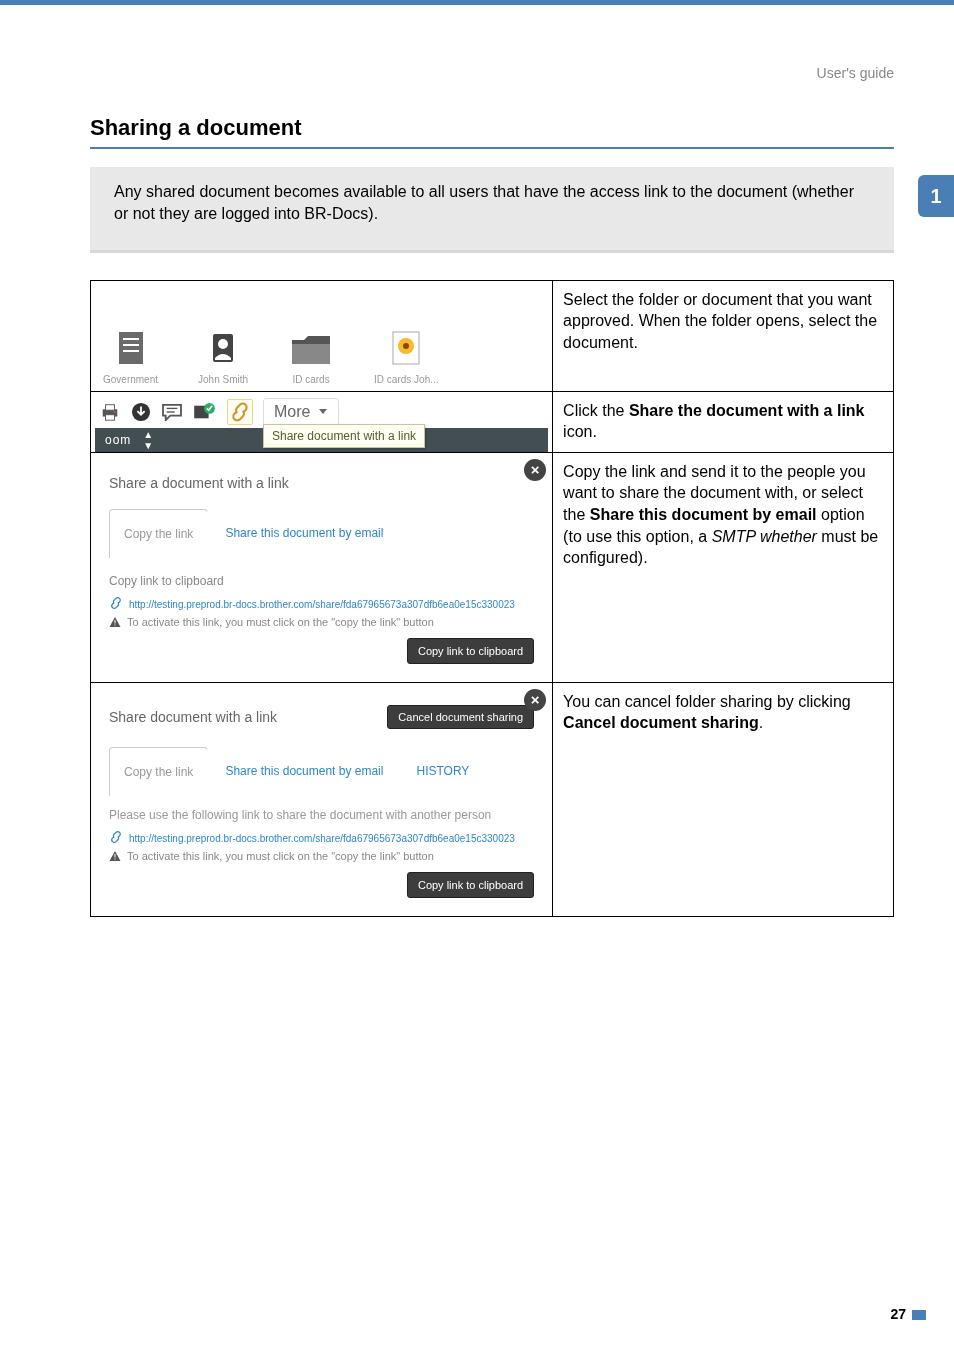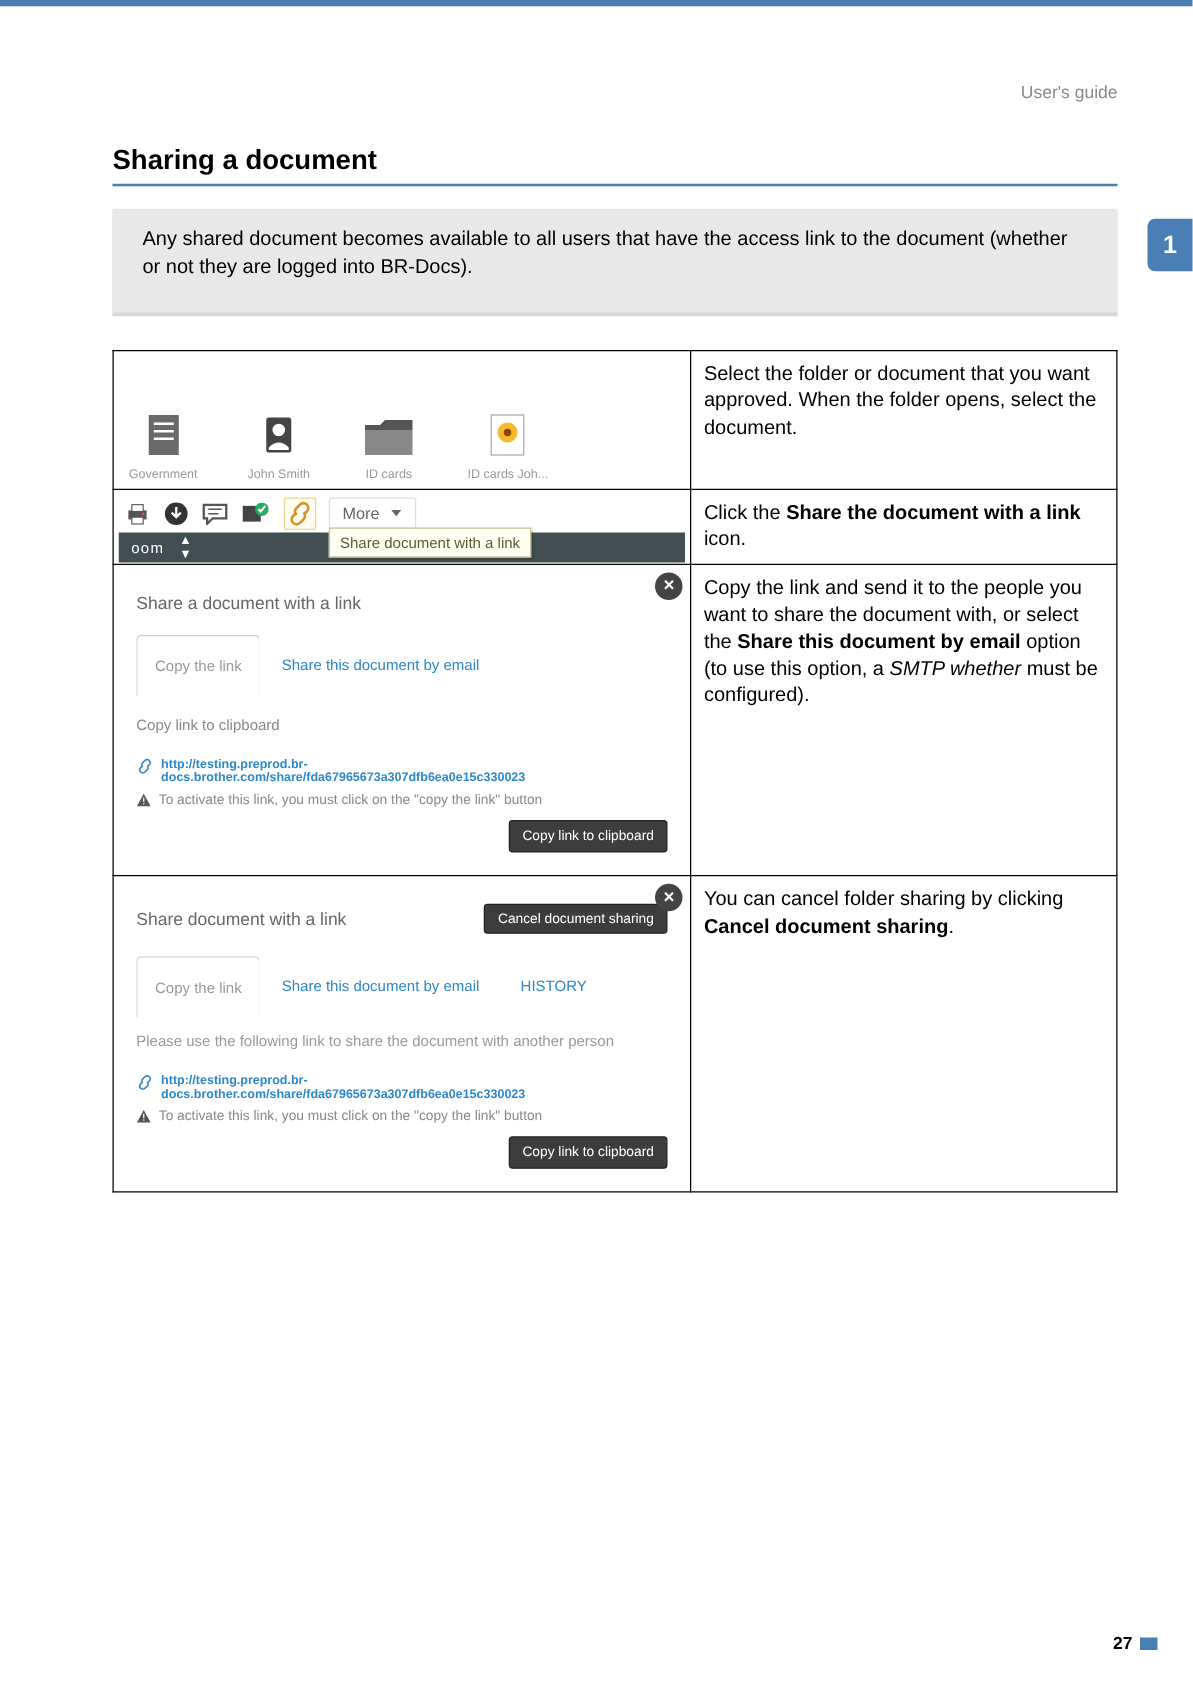--- a/index.html
+++ b/index.html
@@ -139,21 +139,21 @@
     display: flex;
     align-items: center;
     gap: 10px;
     padding-left: 4px;
   }
   .more-btn {
     border: 1px solid #ddd;
     border-radius: 3px;
     padding: 4px 10px;
     color: #666;
-    font-size: 13px;
+    font-size: 16px;
     display: flex;
     align-items: center;
     gap: 8px;
   }
   .zoom-bar {
     margin-top: 2px;
     background: #434e52;
     color: #fff;
     height: 24px;
     display: flex;
@@ -235,27 +235,26 @@
     color: #888;
     font-size: 12px;
     margin-top: 16px;
   }
   .modal-instruction {
     color: #999;
     font-size: 12px;
     margin-top: 12px;
   }
   .share-url-row {
-    margin-top: 19px;
+    margin-top: 8px;
     color: #2d87c8;
     font-size: 10px;
     display: flex;
-    align-items: flex-start;
+    align-items: flex-end;
     gap: 6px;
-    font-weight: bold;
   }
   .warn-row {
     margin-top: 6px;
     color: #888;
     font-size: 11px;
     display: flex;
     align-items: flex-start;
     gap: 6px;
   }
   .copy-btn {

